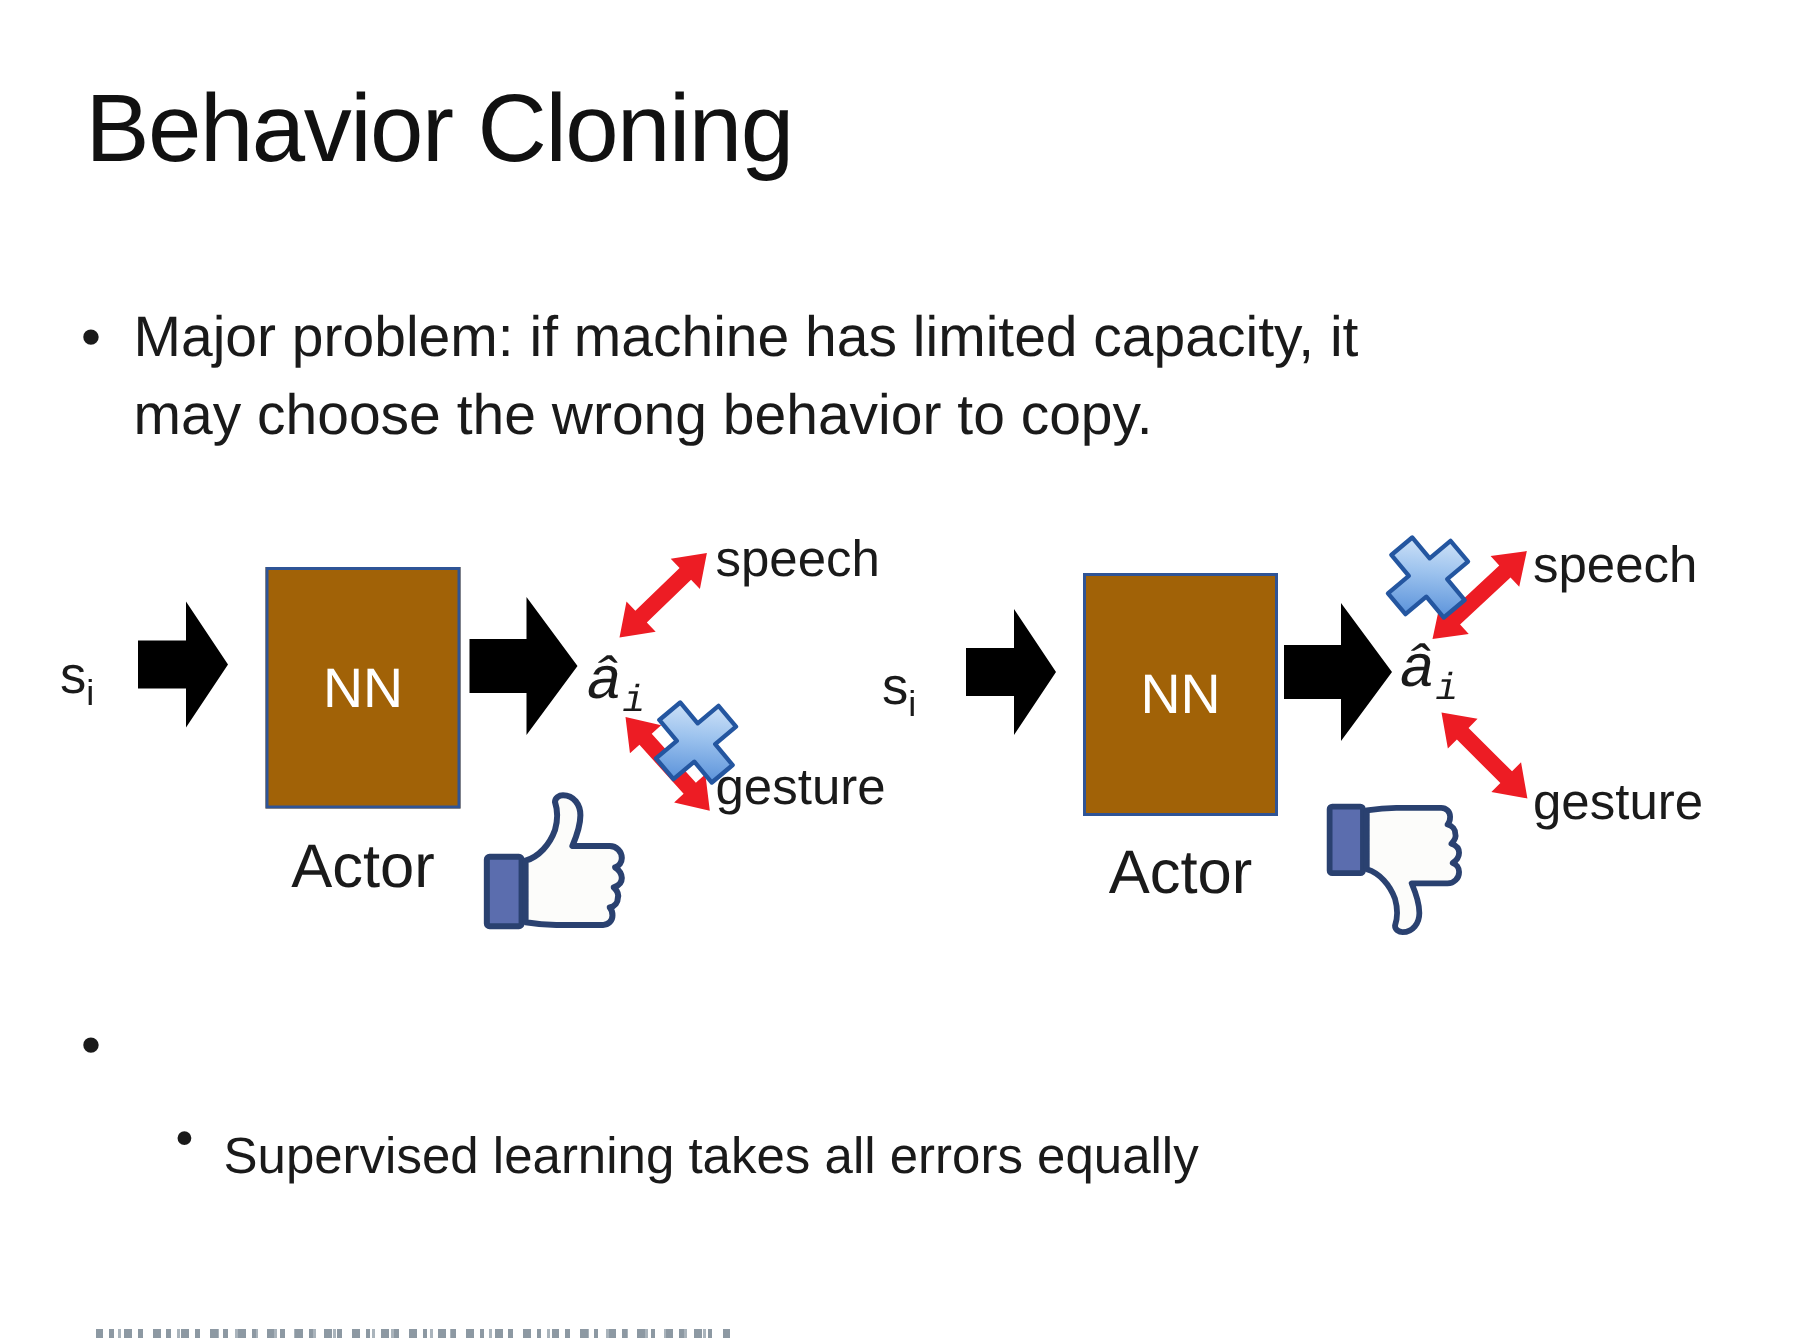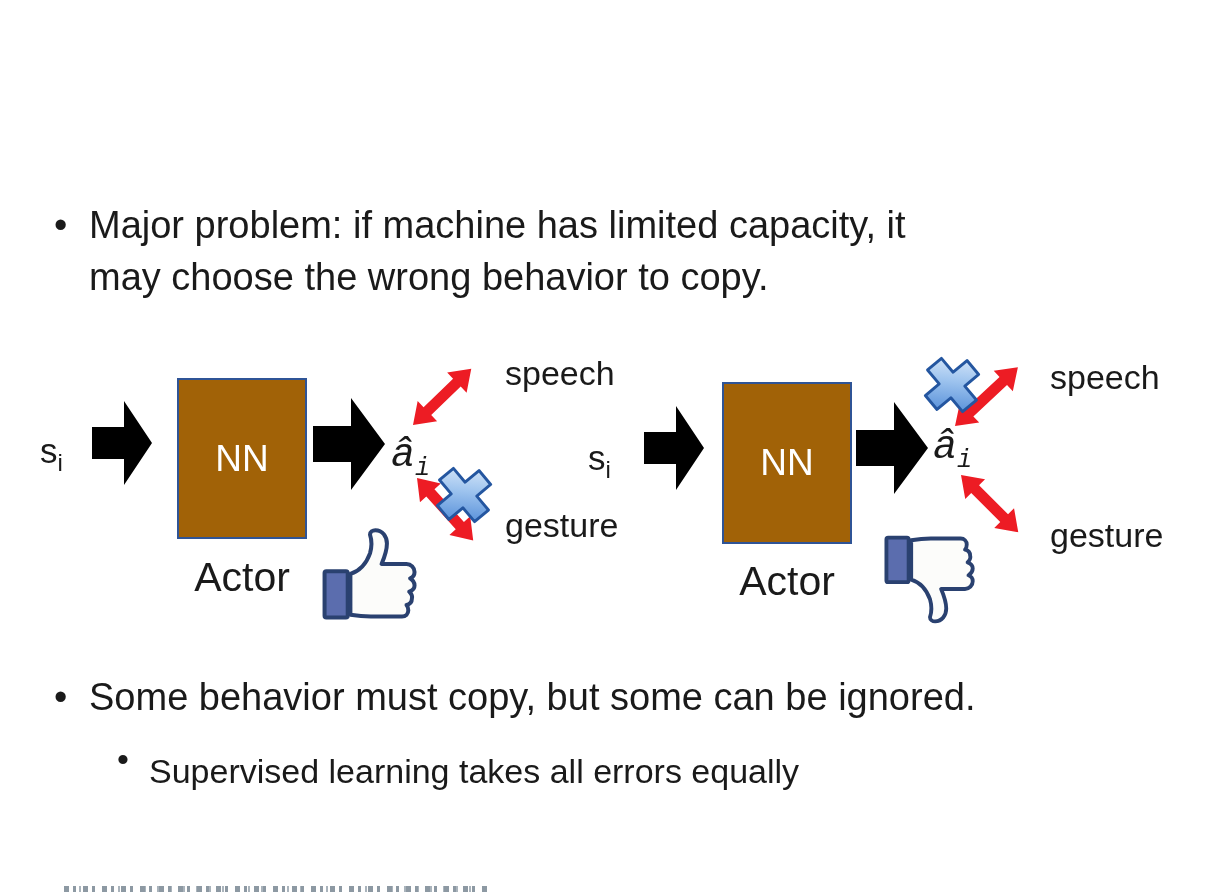--- a/index.html
+++ b/index.html
@@ -36,21 +36,21 @@
   .io-label { font-size: 35px; white-space: nowrap; }
   .io-label sub { font-size: 24px; }
   .math-label {
     font-family: Liberation Mono, monospace;
     font-style: italic;
     font-size: 40px;
     white-space: nowrap;
   }
   .math-label sub { font-size: 25px; font-style: italic; }
   .actor-label { font-size: 41px; text-align: center; }
-  .branch-label { font-size: 34px; white-space: nowrap; margin-left: 28px; }
+  .branch-label { font-size: 34px; white-space: nowrap; }
   svg.overlay { position: absolute; overflow: visible; }
   .cutoff-strip {
     position: absolute;
     background-image:
       repeating-linear-gradient(90deg, #8d99a3 0px 5px, rgba(0,0,0,0) 5px 9px, #8d99a3 9px 12px, rgba(0,0,0,0) 12px 19px),
       repeating-linear-gradient(90deg, rgba(0,0,0,0) 0px 2px, #aab4bc 2px 4px, rgba(0,0,0,0) 4px 13px);
   }
 </style>
 </head>
 <body>
@@ -60,20 +60,21 @@
   <svg width="0" height="0" style="position:absolute" aria-hidden="true">
     <defs>
       <linearGradient id="xgrad" x1="0" y1="0" x2="1" y2="1">
         <stop offset="0" stop-color="#eaf3fd"></stop>
         <stop offset="0.45" stop-color="#9dc3ee"></stop>
         <stop offset="1" stop-color="#3f7ed2"></stop>
       </linearGradient>
     </defs>
   </svg>
 
+  <div class="abs title" style="left:57px; top:48px;">Behavior Cloning</div>
 
   <span class="abs bullet-dot" style="left:54px; top:204px;">•</span>
   <div class="abs bullet-text" style="left:89px; top:204px;">Major problem: if machine has limited capacity, it</div>
   <div class="abs bullet-text" style="left:89px; top:256px;">may choose the wrong behavior to copy.</div>
 
   <div class="abs io-label" style="left:40px; top:431px;"><span>s</span><sub>i</sub></div>
 
   <svg class="overlay" style="left:92px; top:401px;" width="60" height="84" viewBox="0 0 60 84">
     <polygon points="0,26 32,26 32,0 60,42 32,84 32,58 0,58" fill="#000000"></polygon>
   </svg>
@@ -152,20 +153,19 @@
   </svg>
 
   <div class="abs actor-label" style="left:722px; top:558px; width:130px;">Actor</div>
 
   <svg class="overlay" style="left:883px; top:532px; transform:scaleY(-1);" width="94" height="90" viewBox="0 0 110 104">
     <rect x="4" y="46" width="26" height="52" rx="2" fill="#5b6dae" stroke="#2a4170" stroke-width="4.5"></rect>
     <path d="M33,95 V49 C43,46 51,37 55,26 C57,19 57,11 55,5 C55,2 58,0 61,0 C69,0 74,7 74,15 C74,23 71,31 68,38 L96,38 C101,38 105,42 105,47 C105,50 103,53 100,54 C103,56 105,59 105,62 C105,66 102,68 99,69 C101,71 103,74 102,77 C102,80 100,83 96,84 C98,86 98,88 98,90 C98,94 95,97 91,97 L56,97 C48,97 39,96 33,95 Z" fill="#fcfcfa" stroke="#2a4170" stroke-width="4.5" stroke-linejoin="round"></path>
   </svg>
 
   <span class="abs bullet-dot" style="left:54px; top:676px;">•</span>
-  <div class="abs bullet-text" style="left:89px; top:676px;">Some behavior must copy, but some can be ignored.</div>
 
   <span class="abs sub-bullet-dot" style="left:117px; top:740px;">•</span>
   <div class="abs sub-bullet-text" style="left:149px; top:740px;margin-top:12px;">Supervised learning takes all errors equally</div>
 
   <div class="cutoff-strip" style="left:64px; bottom:0; width:424px; height:6px;"></div>
 
 </div>
 
 </body></html>

